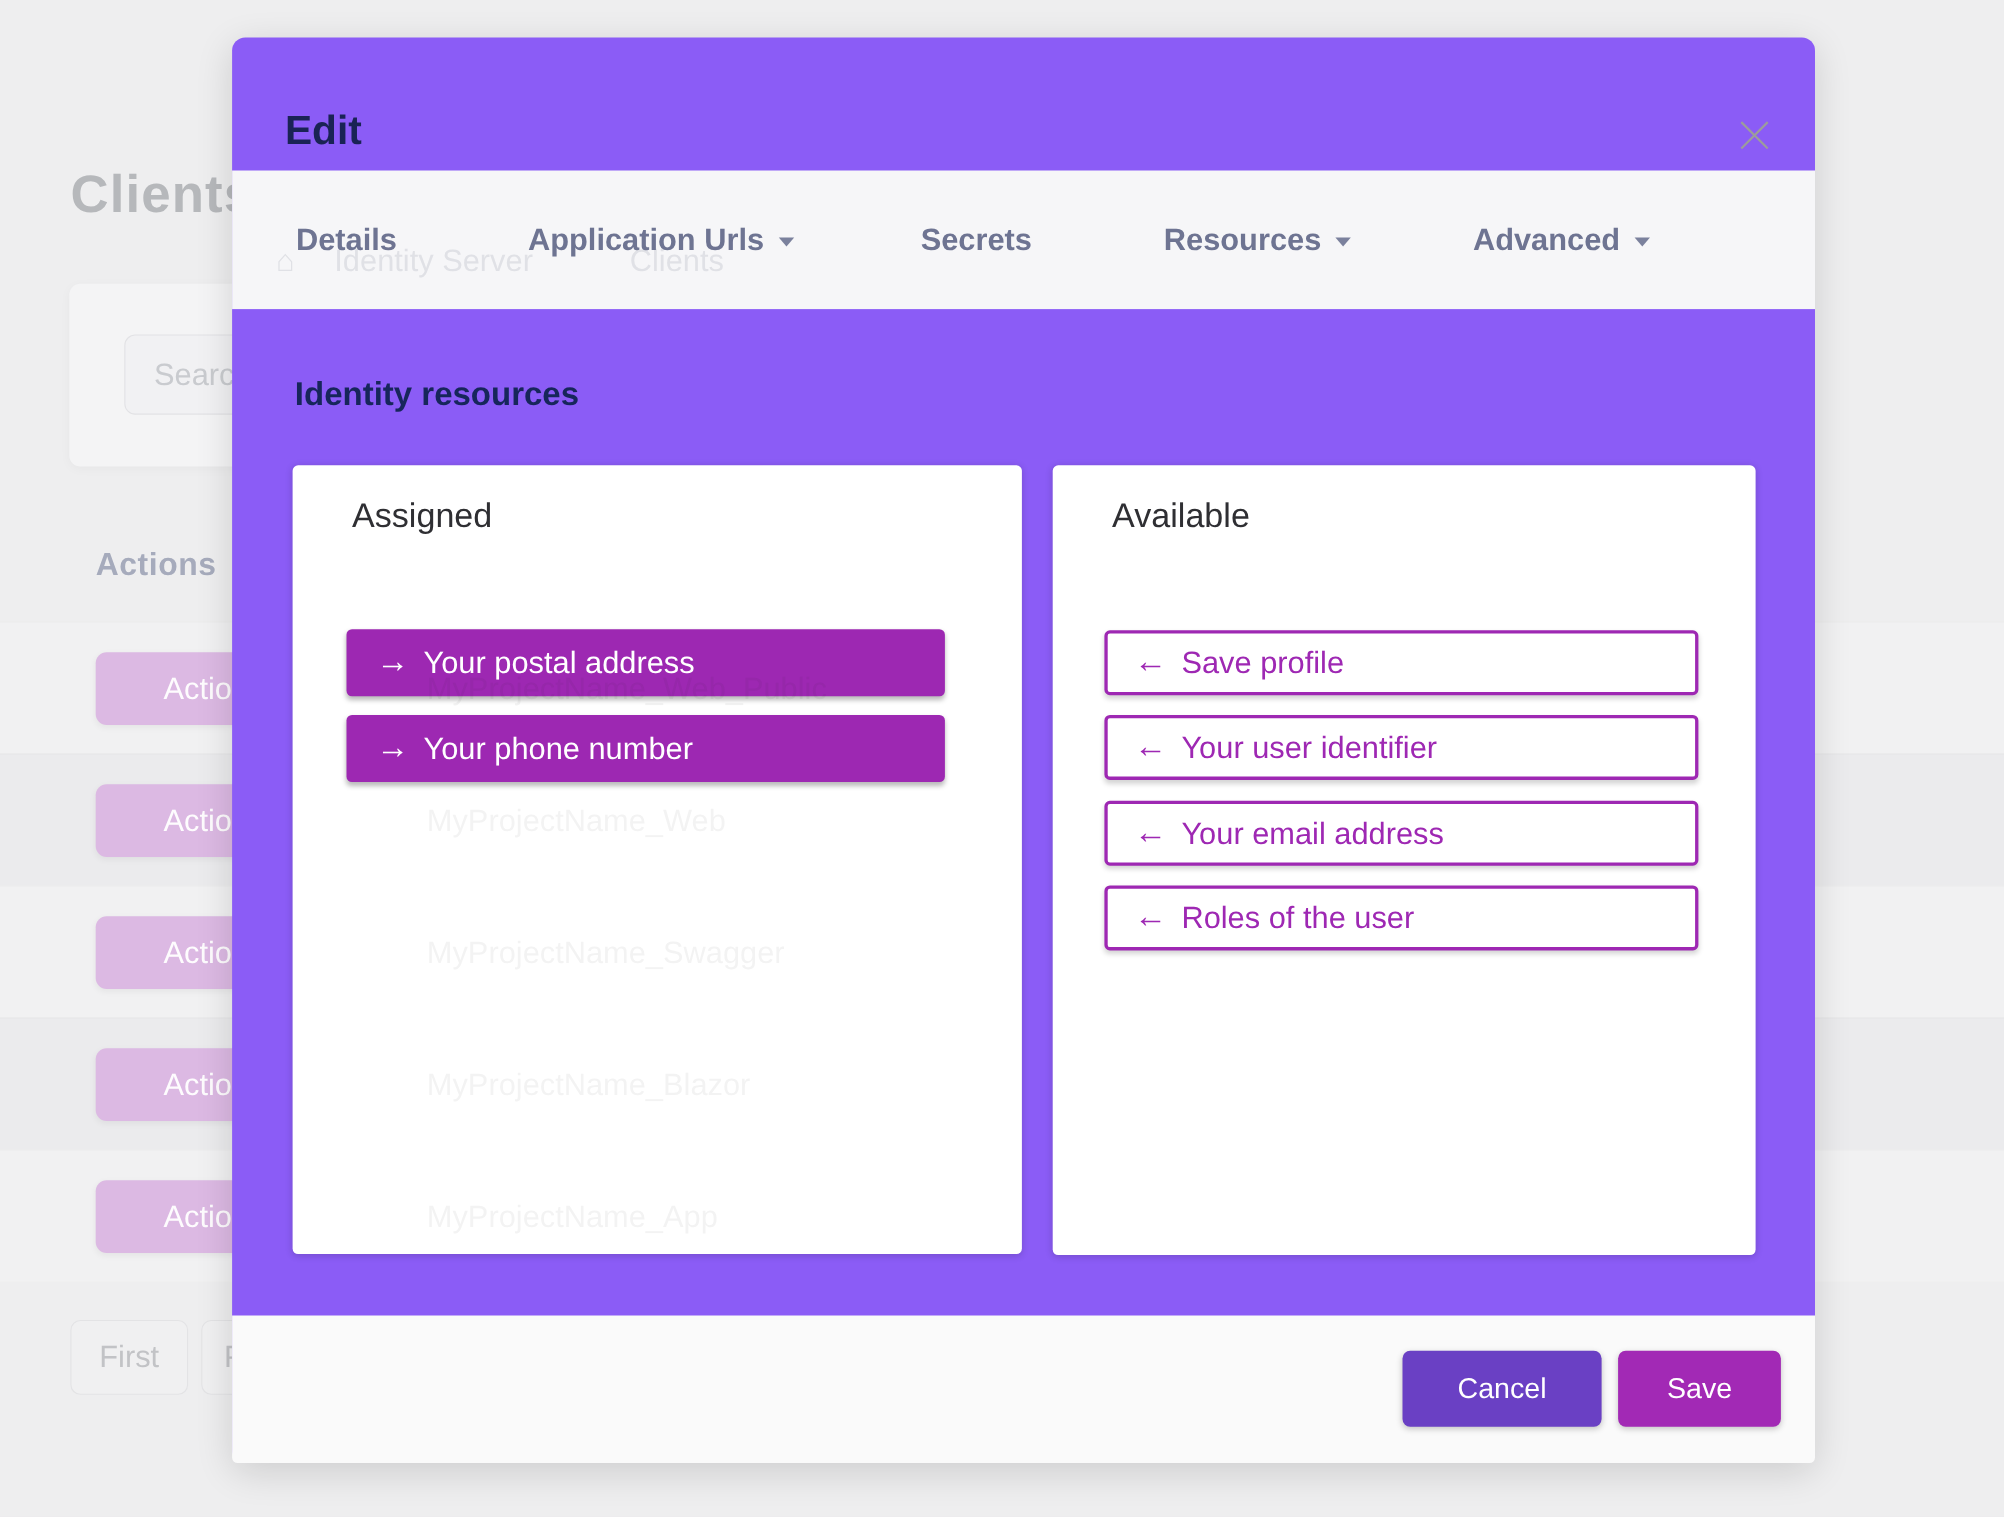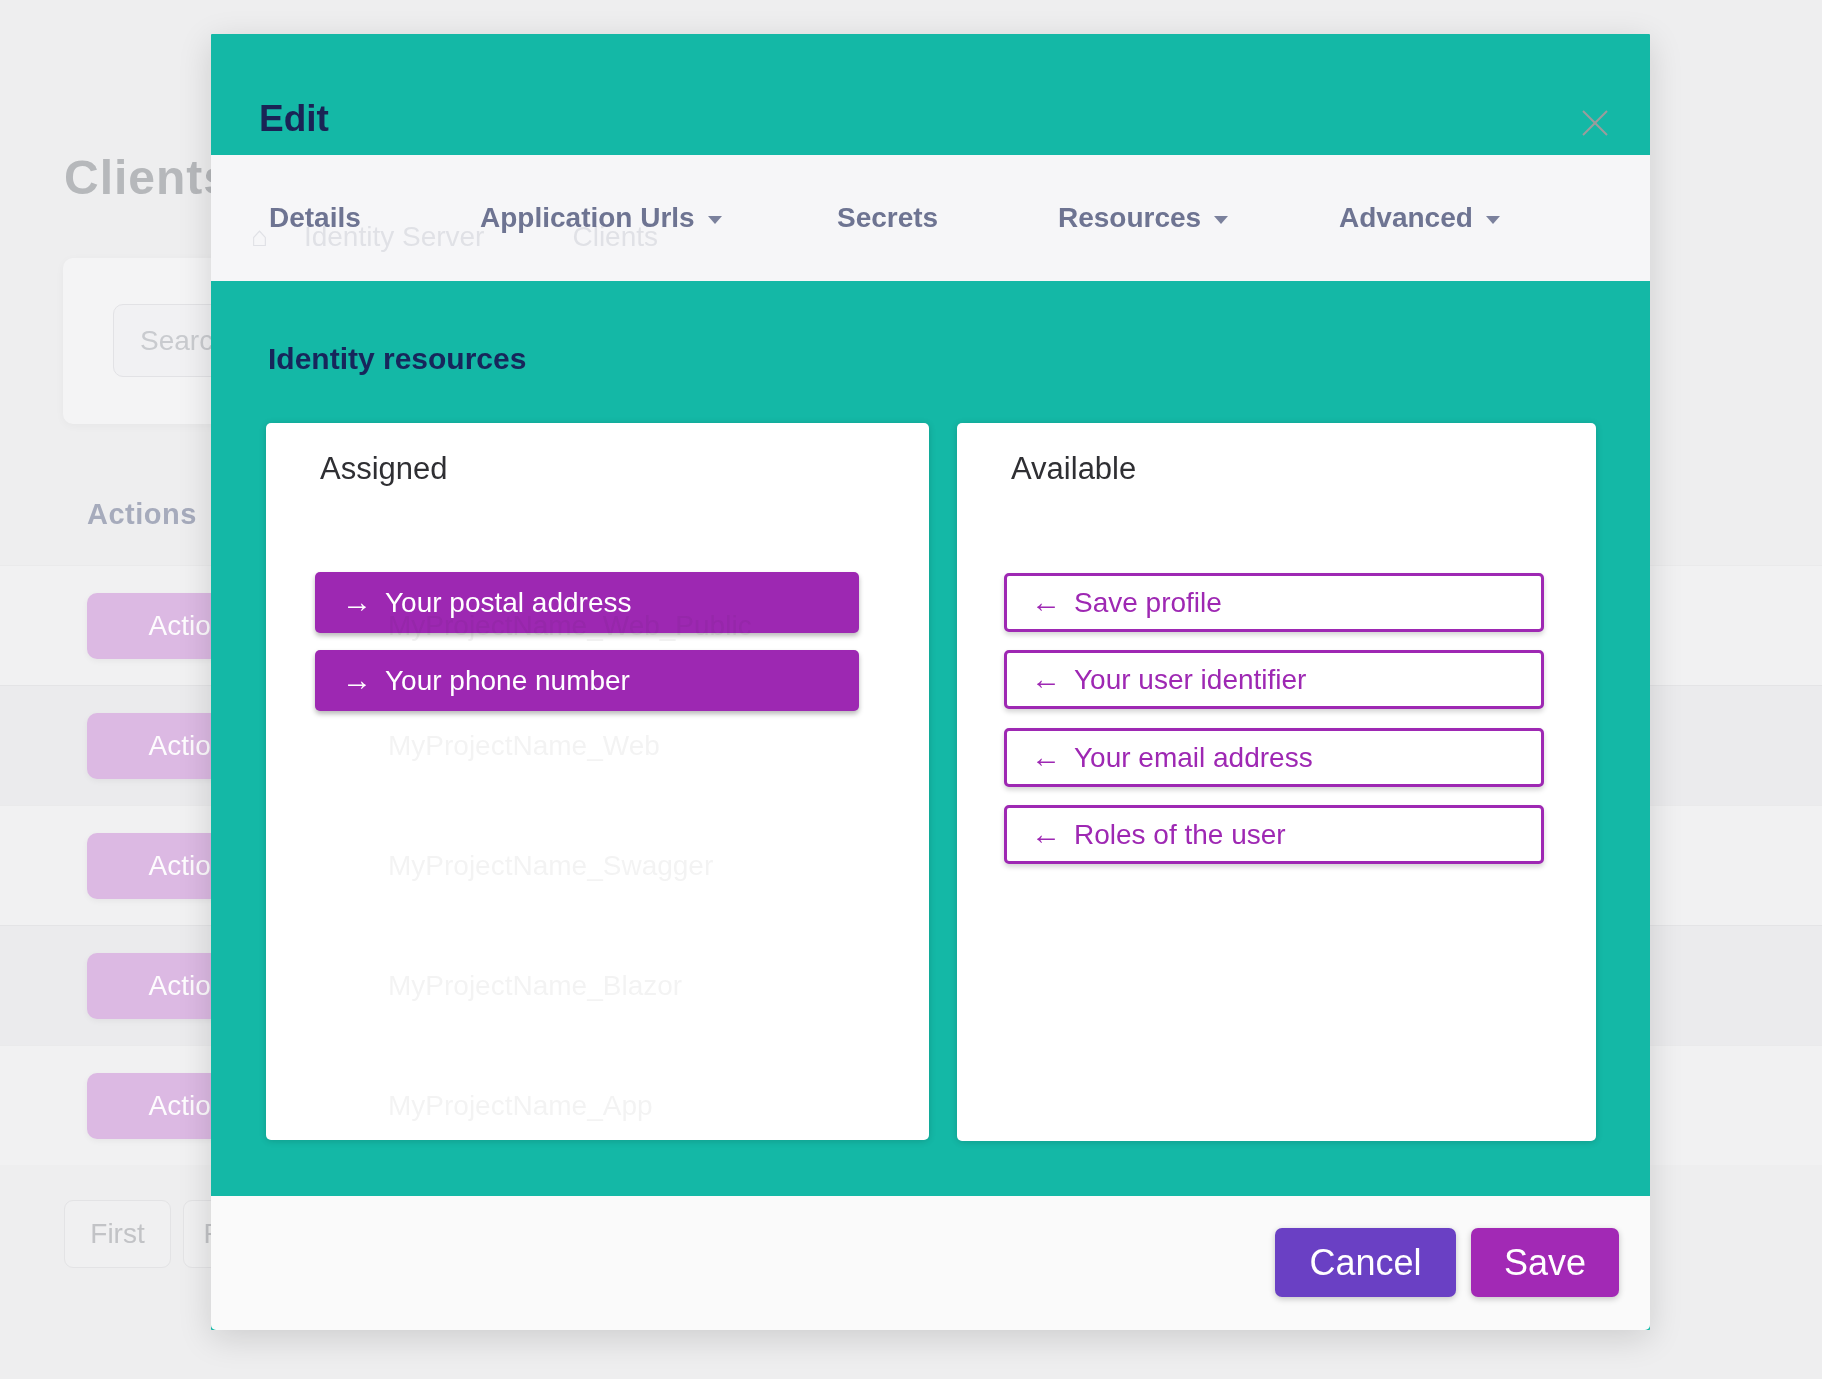--- a/index.html
+++ b/index.html
@@ -34,21 +34,21 @@
   .caret{ width:0; height:0; border-left:7px solid transparent; border-right:7px solid transparent;
           border-top:8px solid currentColor; display:inline-block; margin-top:4px; opacity:0.9; }
   .pag-btn{ position:absolute; top:1200px; height:68px; border-radius:9px;
             background:#f0f0f1; border:1px solid #e3e3e5; color:#c2c3c6; font-size:28px;
             display:flex; align-items:center; justify-content:center; cursor:pointer; font-family:inherit; }
   .pag-first{ left:64px; width:107px; }
   .pag-prev{ left:183px; width:150px; }
 
   
   .modal{ position:absolute; left:211px; top:34px; width:1439px; height:1296px; z-index:10;
-          background:#14b8a6; border-radius:1px; box-shadow:0 8px 34px rgba(0,0,0,0.14); }
+          background:#8b5cf6; border-radius:12px; box-shadow:0 8px 34px rgba(0,0,0,0.14); }
   .modal-title{ position:absolute; left:48px; top:64px; font-size:37px; font-weight:700;
                 color:#1a2355; }
   .close-btn{ position:absolute; right:32px; top:66px; width:46px; height:46px; border:none;
               background:transparent; cursor:pointer; display:flex; align-items:center;
               justify-content:center; }
   .tabstrip{ position:absolute; left:0; top:121px; width:100%; height:126px; background:#f6f6f8; }
   .bleed-breadcrumb{ position:absolute; left:40px; top:66px; display:flex; align-items:center;
                      gap:36px; font-size:28px; color:rgba(90,98,120,0.14); pointer-events:none; }
   .bleed-breadcrumb .bc-sep{ width:16px; }
   .tab{ position:absolute; top:0; height:100%; display:flex; align-items:center; gap:13px;
@@ -77,21 +77,21 @@
   .arrow{ font-weight:700; font-size:30px; line-height:1; margin-top:-2px; }
 
   .bleed-layer{ position:absolute; inset:0; z-index:6; pointer-events:none; }
   .bleed-name{ position:absolute; left:177px; font-size:28px; color:rgba(35,35,42,0.055);
                white-space:nowrap; }
   .bn-0{ top:576px; } .bn-1{ top:696px; } .bn-2{ top:816px; } .bn-3{ top:936px; } .bn-4{ top:1056px; }
 
   .modal-footer{ position:absolute; left:0; top:1162px; width:100%; height:134px;
                  background:#fafafa; border-radius:0 0 5px 5px; }
   .footer-btn{ position:absolute; top:32px; height:69px; border:none; border-radius:7px;
-               color:#ffffff; font-size:36px; font-weight:500; display:flex; align-items:center;
+               color:#ffffff; font-size:26px; font-weight:500; display:flex; align-items:center;
                justify-content:center; box-shadow:0 2px 6px rgba(0,0,0,0.22); cursor:pointer;
                font-family:inherit; }
   .btn-cancel{ left:1064px; width:181px; background:#6a40c4; }
   .btn-save{ left:1260px; width:148px; background:#a229b5; }
 </style>
 </head>
 <body>
 
 <div class="screen">
 

